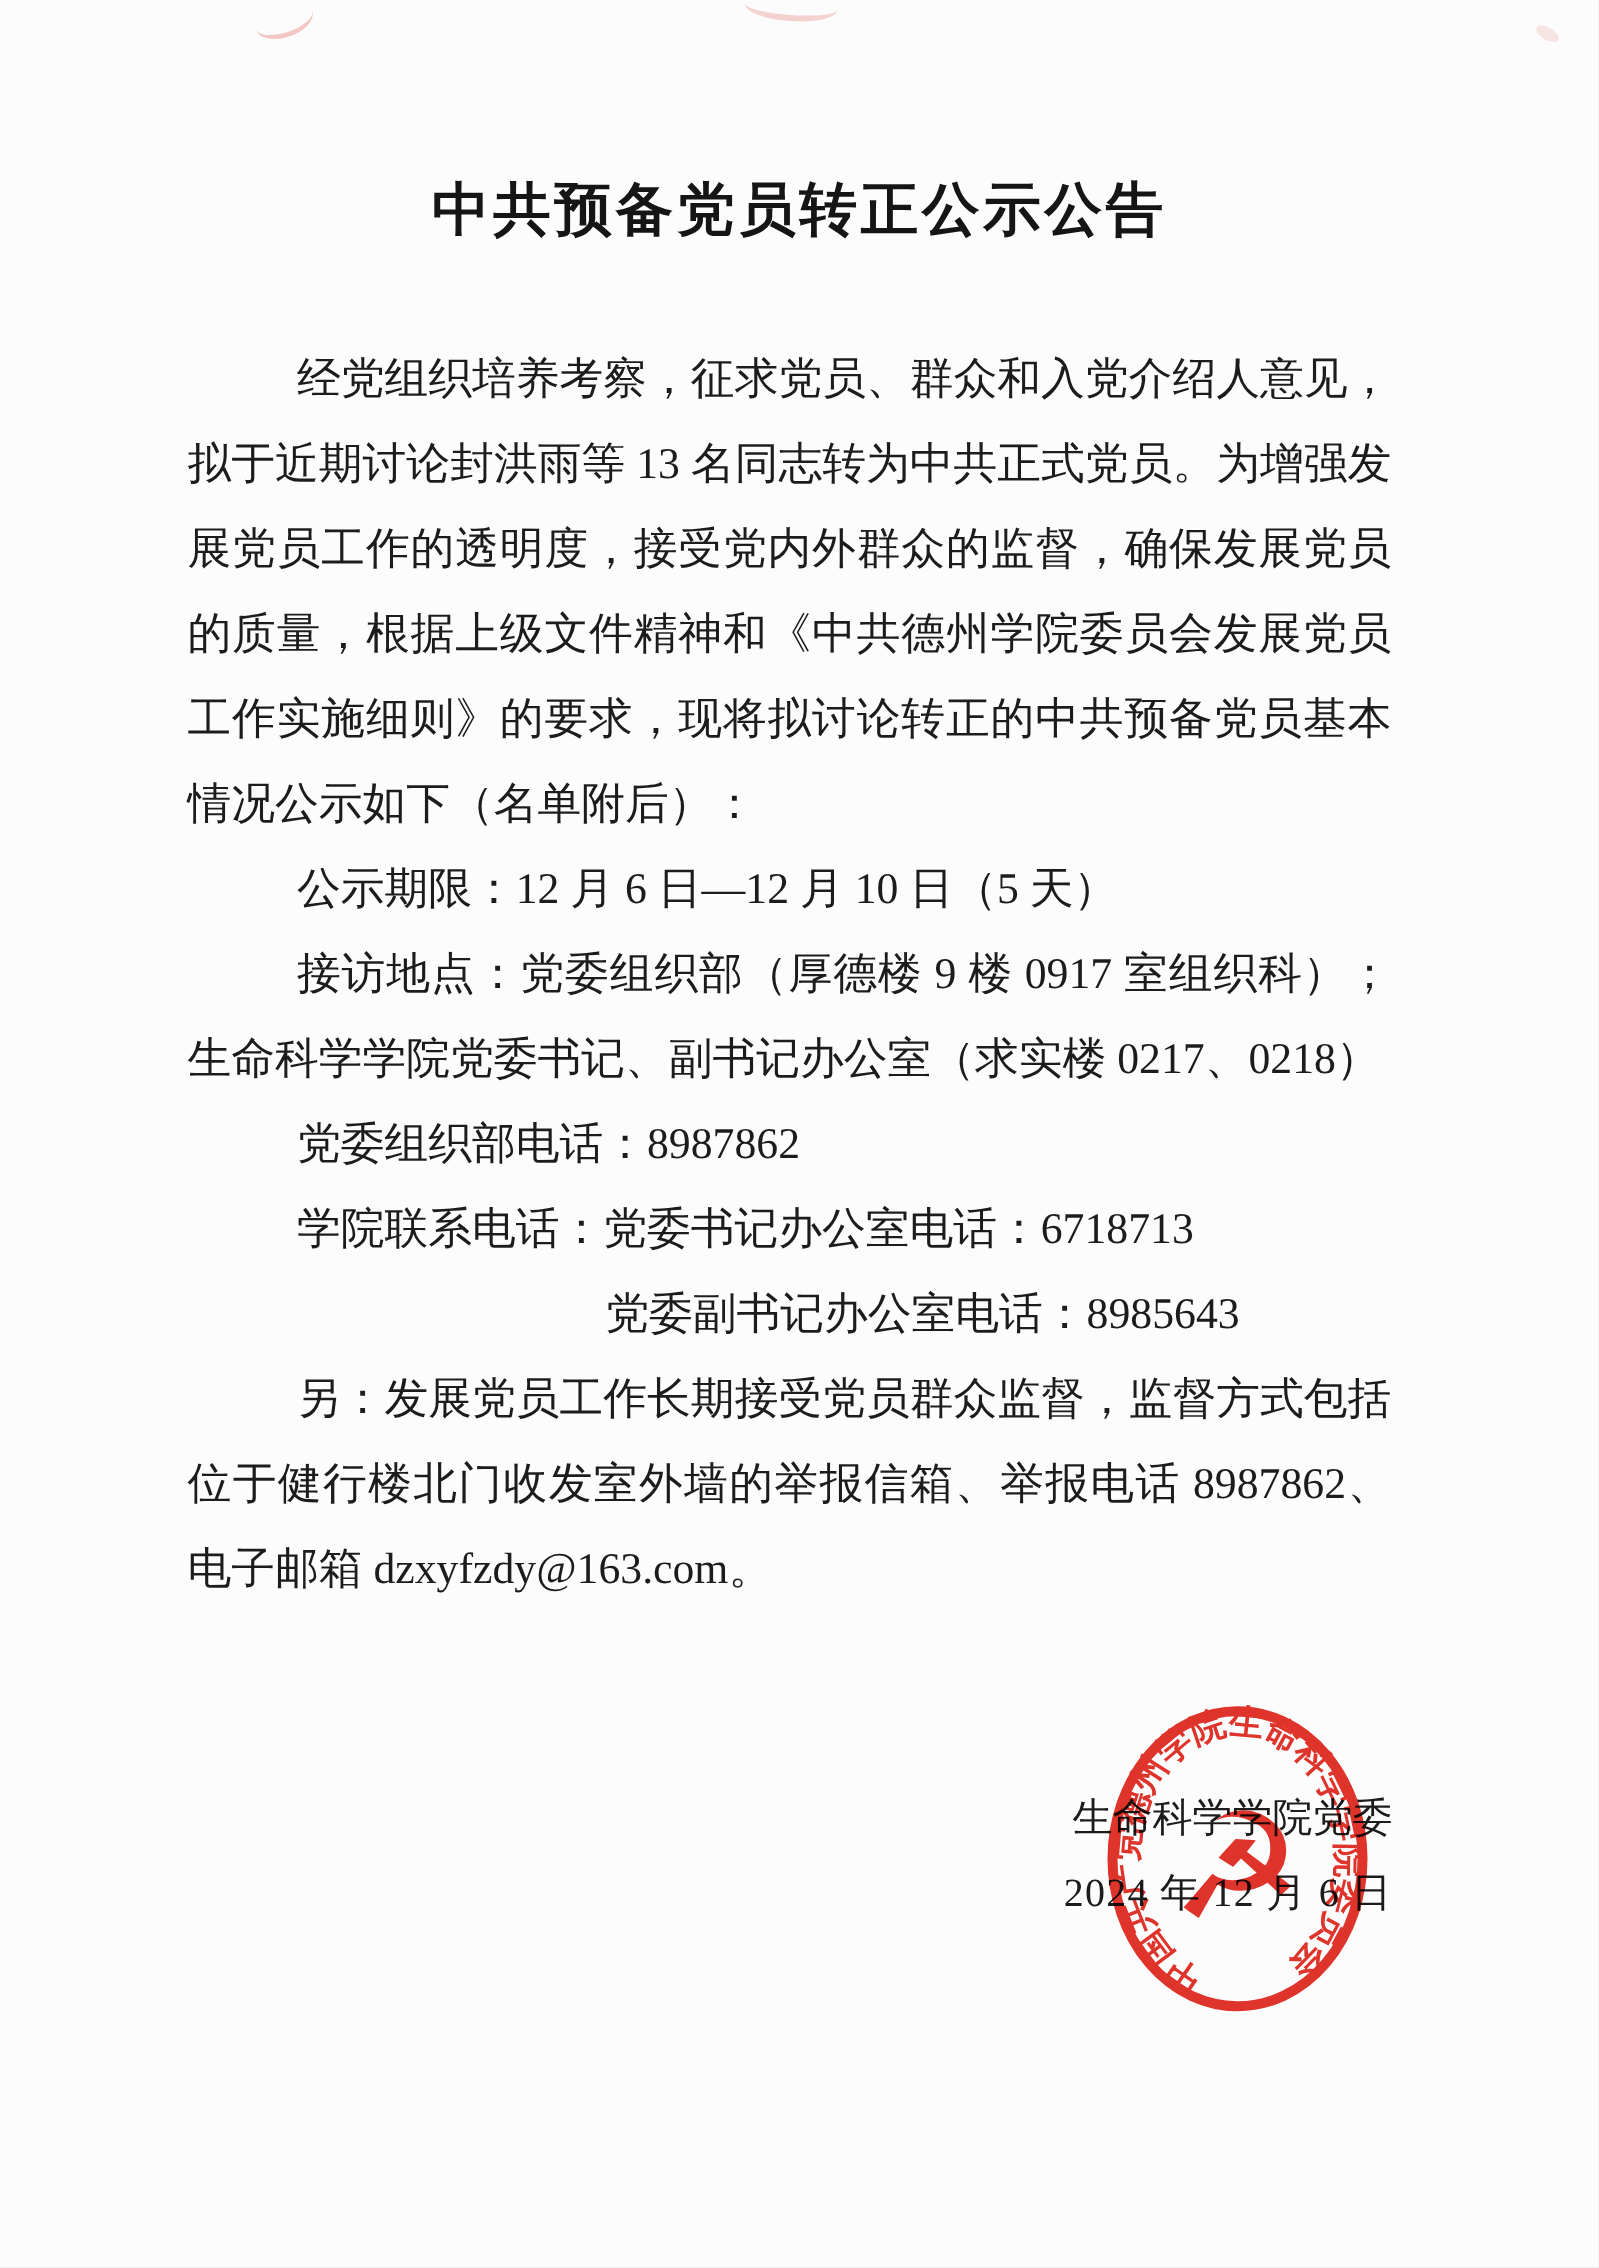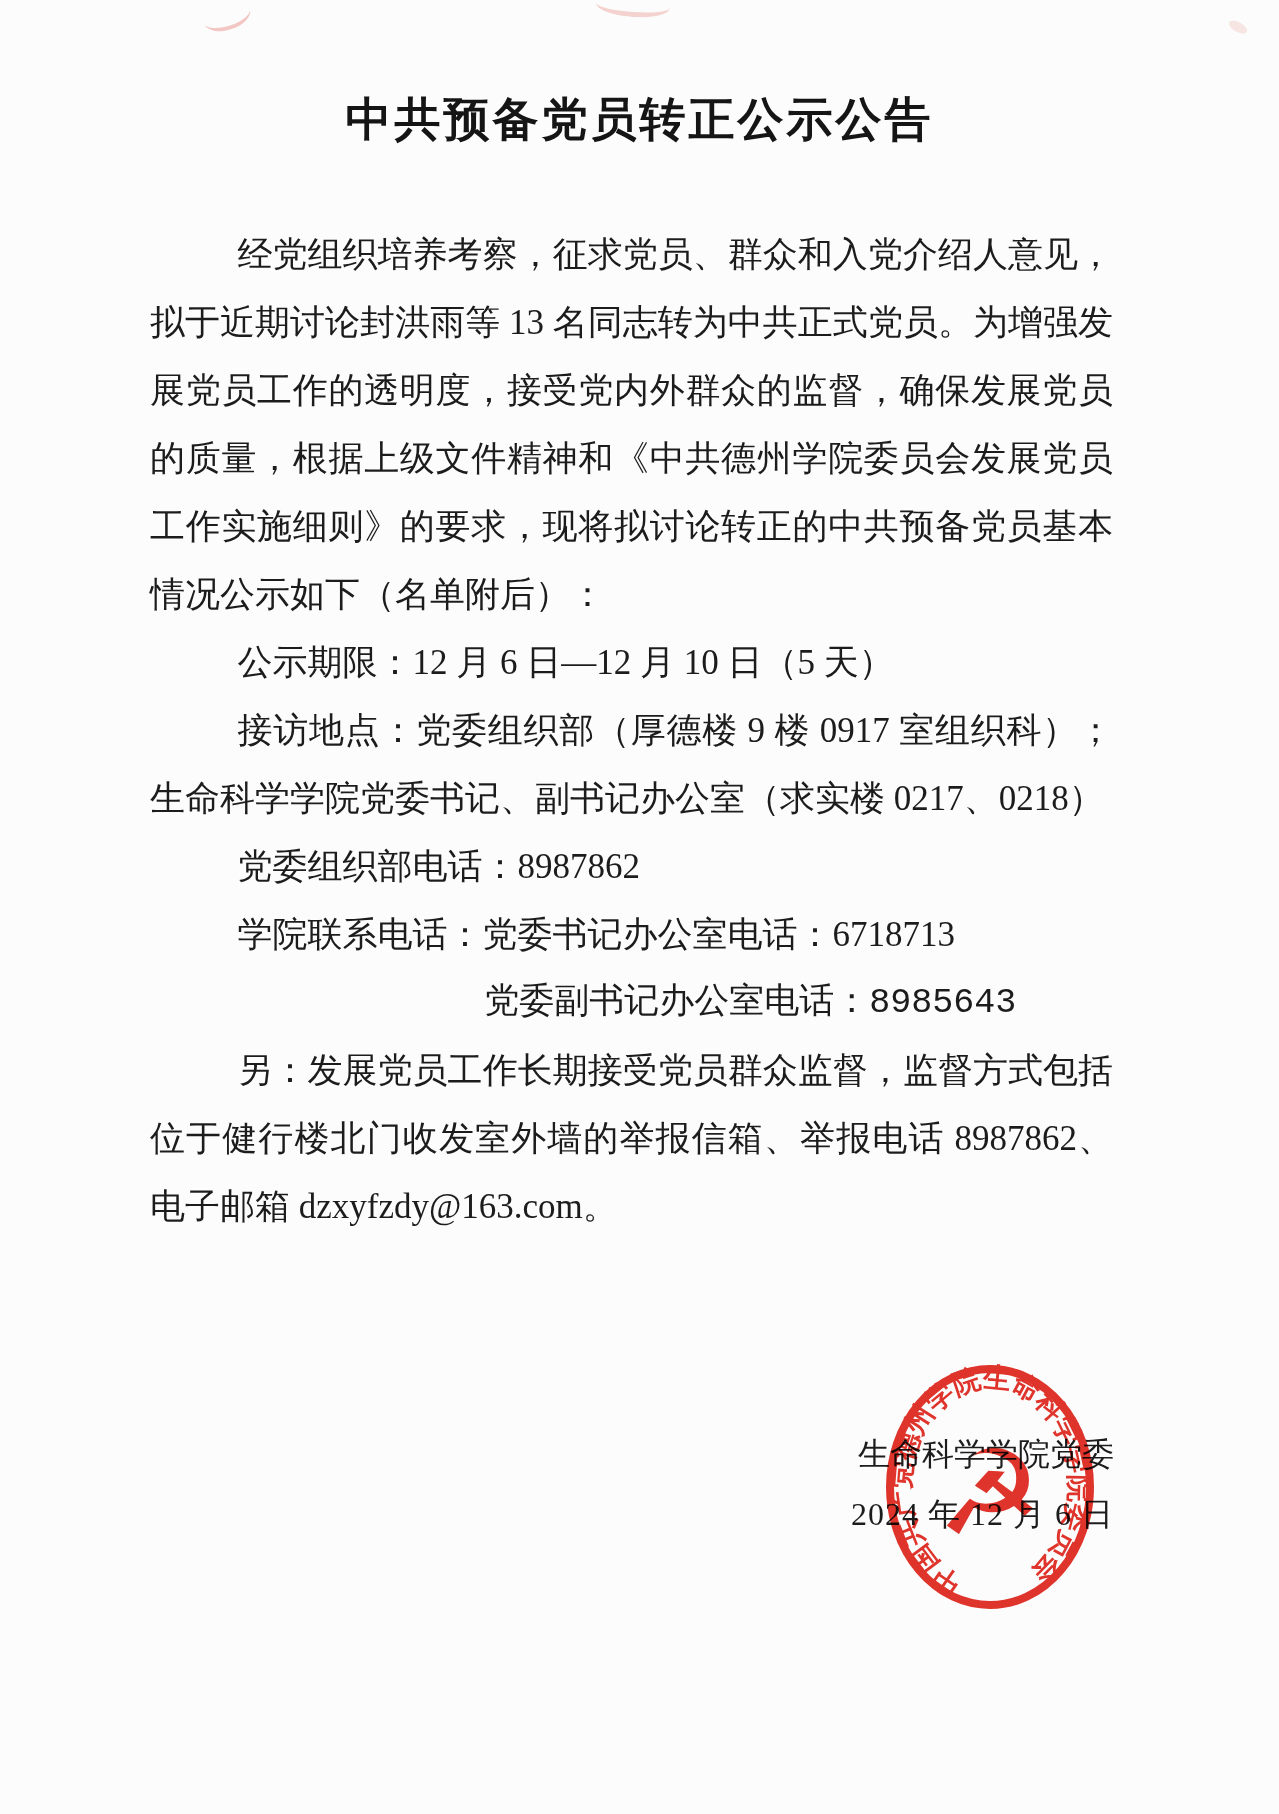--- a/index.html
+++ b/index.html
@@ -27,39 +27,39 @@
     transform:rotate(4deg);
   }
   .artifact-3{
     left:1228px;top:22px;width:20px;height:10px;
     background:rgba(214,62,50,.12);
     border-radius:50%;
     transform:rotate(30deg);
   }
   .doc-title{
     margin:0;
-    padding-top:72px;
+    padding-top:120px;
     text-align:center;
     font-size:46px;
     line-height:96px;
     font-weight:bold;
     letter-spacing:3px;
     color:#151515;
   }
   .doc-body{
     margin-top:53px;
     margin-left:150px;
     width:963px;
     font-size:35px;
     line-height:68px;
     text-align:justify;
     color:#1c1c1c;
   }
   .doc-body p{margin:0;text-indent:2.5em;}
-  .doc-body p.deep-indent{text-indent:9.55em;font-family:Liberation Mono, monospace;}
+  .doc-body p.deep-indent{text-indent:9.55em;}
   .doc-body p.attachment{margin-top:61px;}
   .signature{
     position:absolute;
     top:1424px;
     left:818px;
     width:296px;
     text-align:right;
     font-size:32px;
     line-height:60px;
     color:#1c1c1c;

